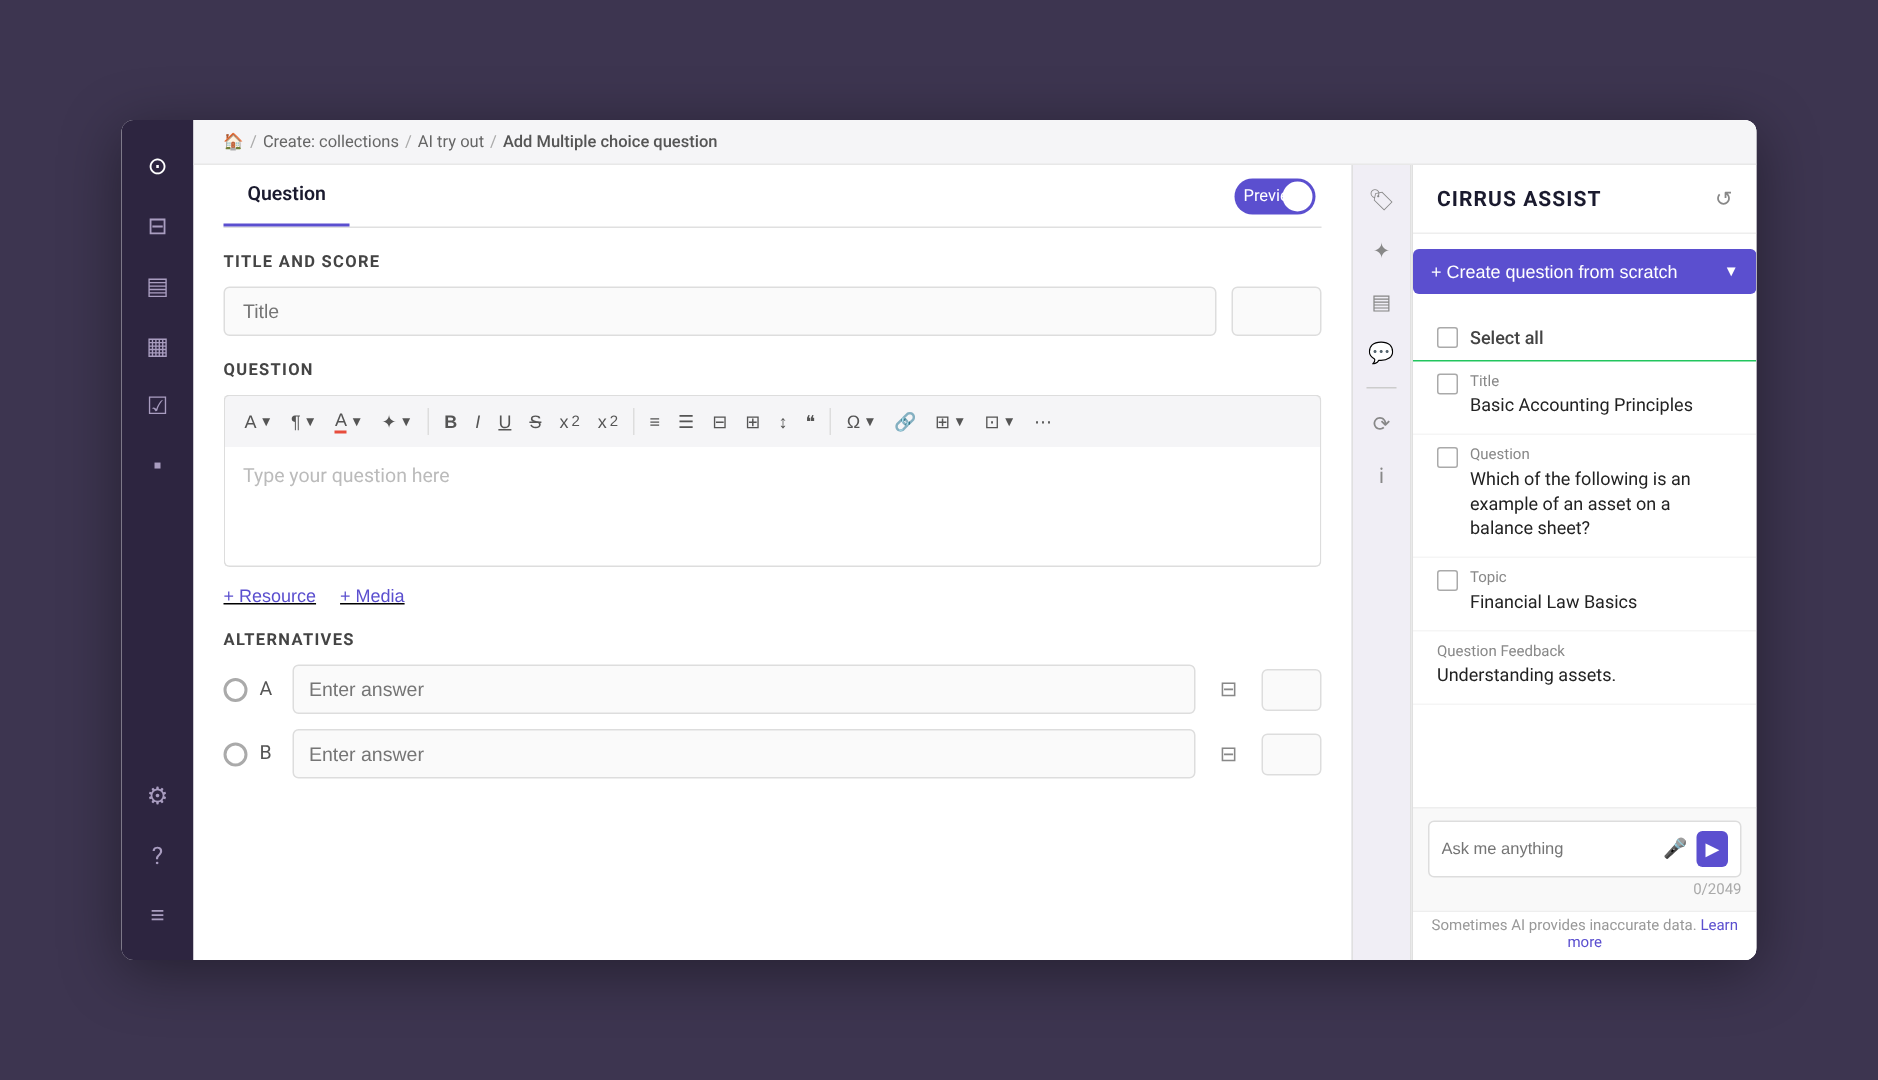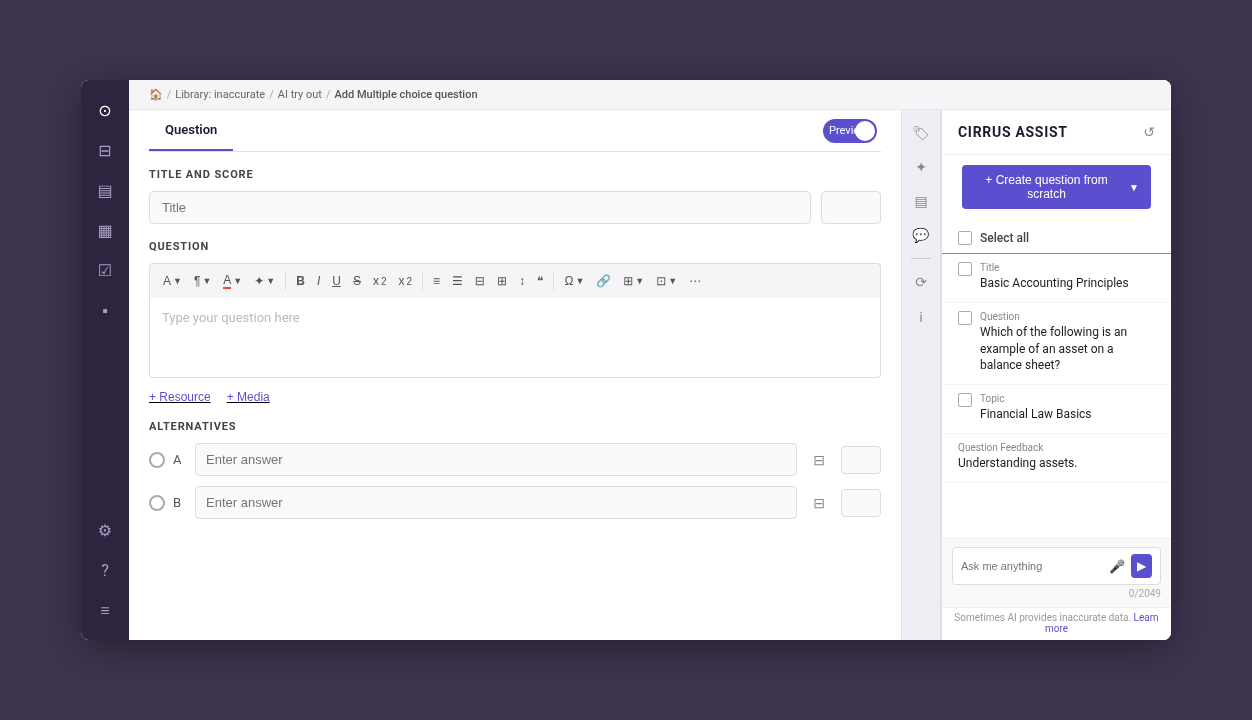--- a/index.html
+++ b/index.html
@@ -336,21 +336,21 @@
     }
     .assist-refresh-btn {
       color: #888;
       cursor: pointer;
       font-size: 14px;
     }
     .assist-create-btn {
       display: flex;
       align-items: center;
       gap: 6px;
-      margin: 10px 20px;
+      margin: 10px 0;
       background: #5b4fcf;
       color: #fff;
       border: none;
       border-radius: 4px;
       padding: 8px 12px;
       font-size: 12px;
       cursor: pointer;
       font-weight: 500;
       justify-content: space-between;
     }
@@ -480,21 +480,21 @@
     <div class="sidebar-icon">⚙</div>
     <div class="sidebar-icon">?</div>
     <div class="sidebar-icon">≡</div>
   </div>
 
   <div class="main-content">
 
     <div class="breadcrumb">
       <span>🏠</span>
       <span class="sep">/</span>
-      <a>Library: inaccurate</a>
+      <a>Create: collections</a>
       <span class="sep">/</span>
       <a>AI try out</a>
       <span class="sep">/</span>
       <span class="current">Add Multiple choice question</span>
     </div>
 
     <div class="editor-area">
 
       <div class="editor-main">
 

